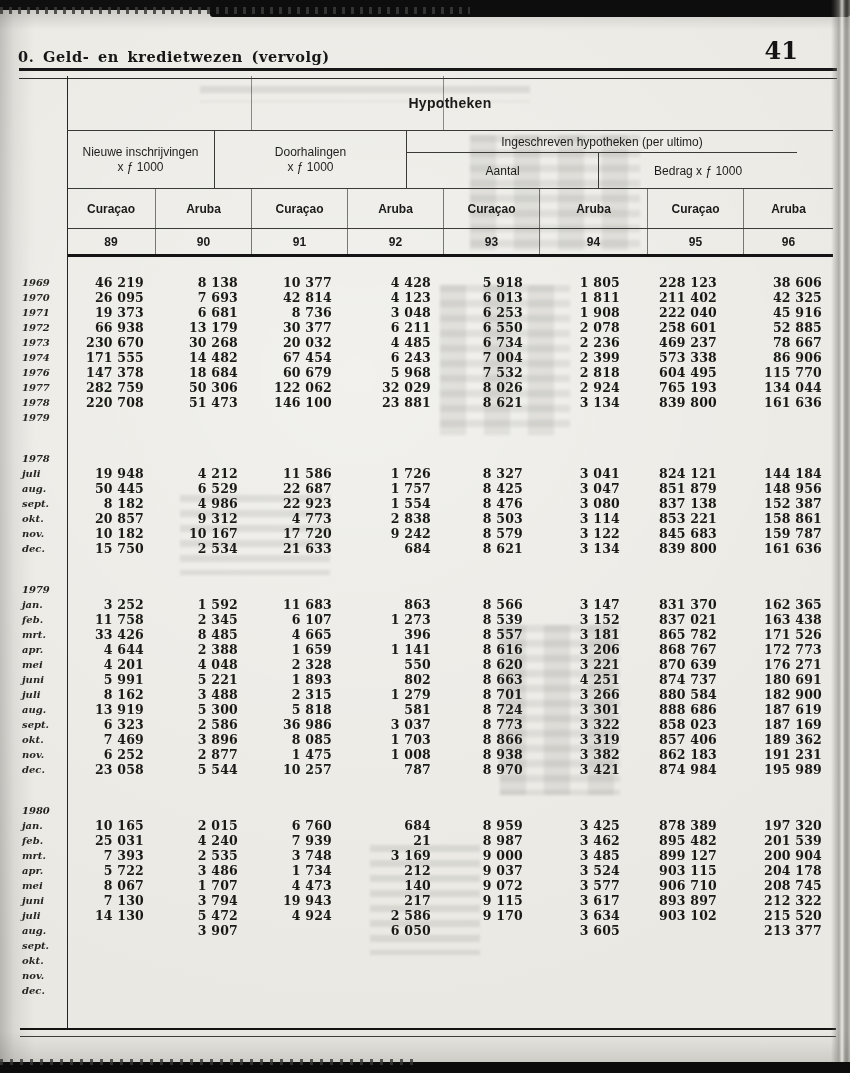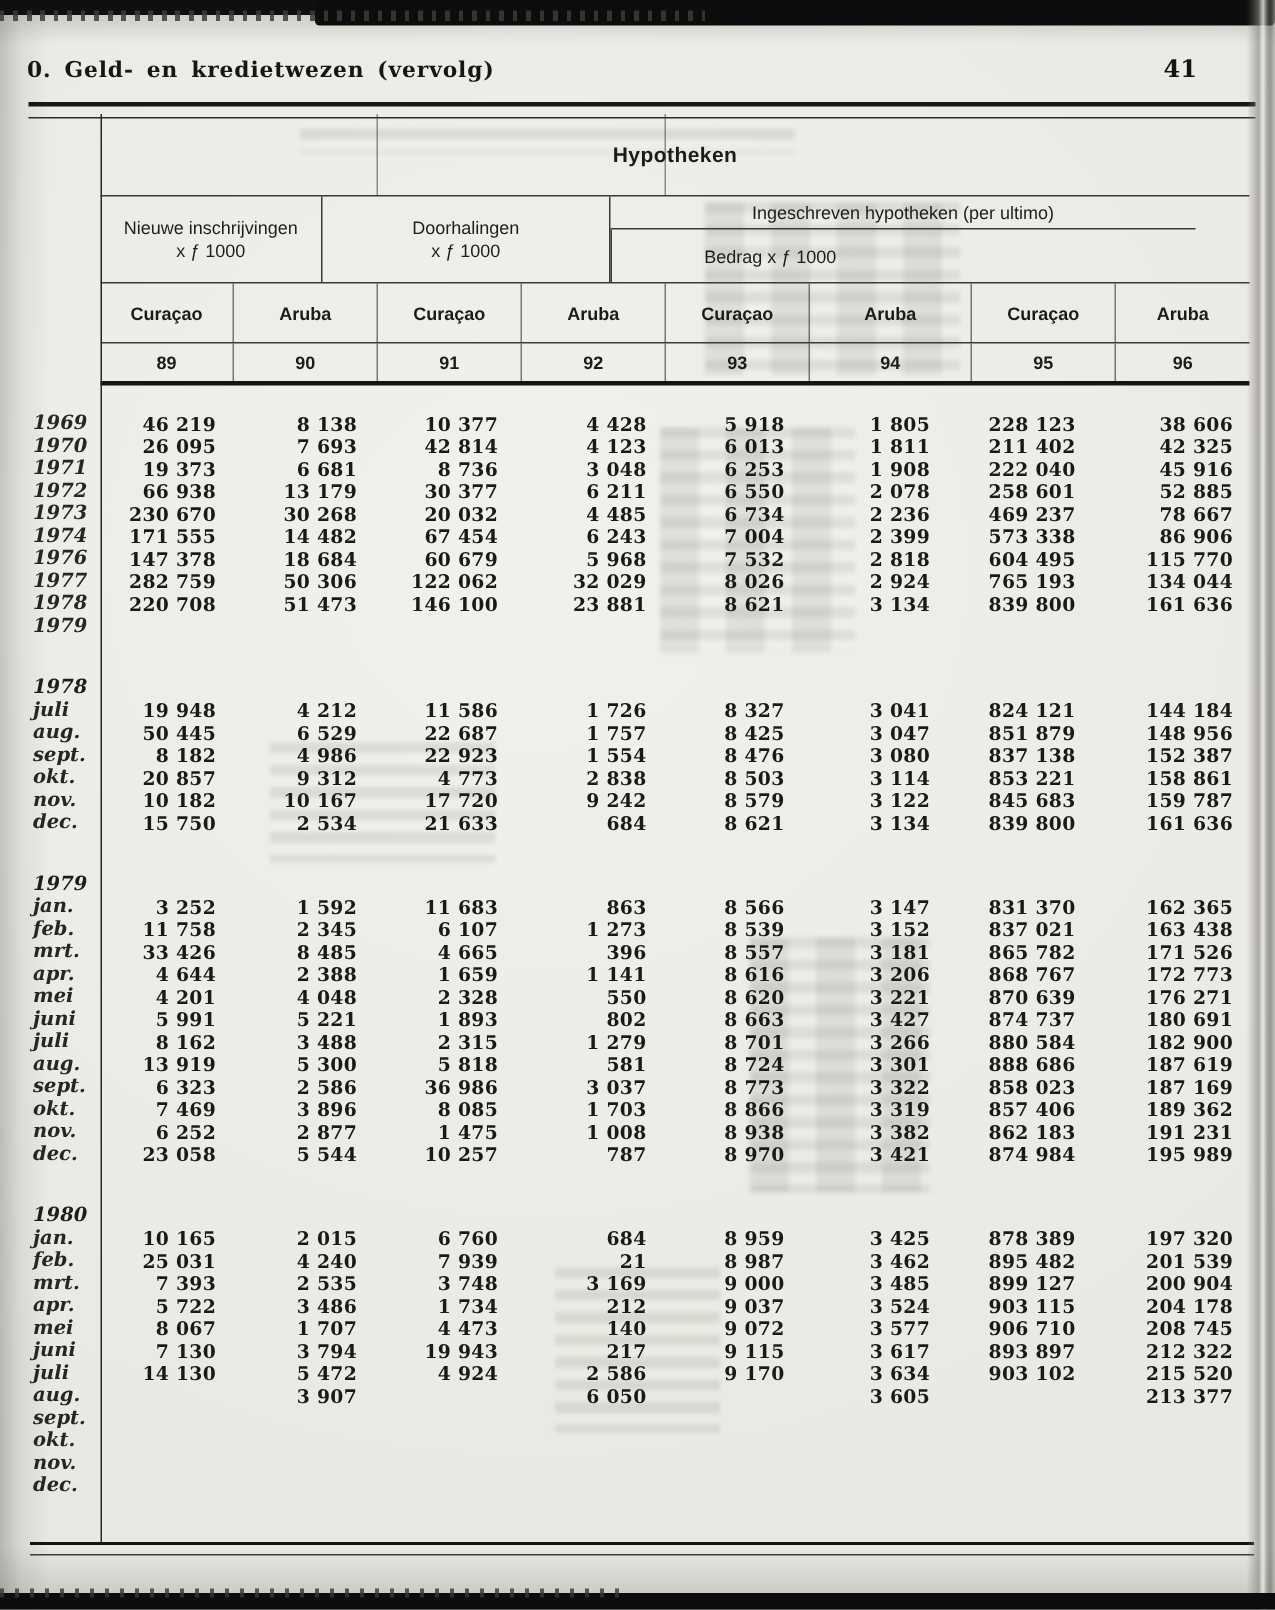--- a/index.html
+++ b/index.html
@@ -19,21 +19,21 @@
   .bind-bot{position:absolute;bottom:0;left:0;width:100%;height:11px;background:#0c0c0c;}
   .stitch-bot{position:absolute;bottom:8px;left:0;width:420px;height:6px;
     background:repeating-linear-gradient(90deg,#363634 0 3px, rgba(0,0,0,0) 3px 10px);opacity:.8;}
   .curl{position:absolute;top:0;right:0;bottom:0;width:19px;
     background:linear-gradient(90deg, rgba(0,0,0,0) 0px, rgba(125,122,116,0.28) 4px,
       rgba(135,132,126,0.62) 8px, rgba(232,231,226,0.85) 11px, rgba(120,118,112,0.60) 14px,
       rgba(88,86,82,0.55) 16px, rgba(170,168,162,0.65) 19px);}
   
   .phead{position:absolute;top:36px;left:18px;right:34px;display:flex;justify-content:space-between;align-items:flex-end;}
   .ptitle{font-weight:700;font-size:14.5px;letter-spacing:0.6px;word-spacing:3px;color:#161616;}
-  .pnum{font-weight:700;font-size:16px;color:#141414;margin-right:18px;}
+  .pnum{font-weight:700;font-size:24px;color:#141414;margin-right:18px;}
   .dblrule{position:absolute;top:68px;left:19px;width:818px;height:7px;
     border-top:3.5px solid #171717;border-bottom:1.5px solid #2c2c2a;}
   .botrule{position:absolute;top:1028px;left:20px;width:816px;height:6px;
     border-top:2.8px solid #131313;border-bottom:1px solid #3c3c3a;}
   
   .table{position:absolute;left:20px;top:76px;width:813px;}
   .vline-left{position:absolute;left:47px;top:0;height:953px;width:0;border-left:1.6px solid #262624;}
   .thead{margin-left:47px;width:766px;}
   .h-title{position:relative;height:54px;display:flex;align-items:center;justify-content:center;
     border-bottom:1px solid #3a3a38;}
@@ -60,21 +60,21 @@
   .h-regions .hcell{font-weight:700;font-size:12px;}
   .hcell + .hcell{border-left:1px solid rgba(56,56,54,.65);}
   .hw1{width:88px}.hw2{width:96px}.hw3{width:96px}.hw4{width:96px}
   .hw5{width:96px}.hw6{width:108px}.hw7{width:96px}.hw8{width:90px}
   
   .tbody{padding-top:18px;}
   .section{margin-top:26px;}
   .section:first-child{margin-top:0;}
   .drow{display:flex;height:15px;line-height:15px;}
   .rlabel{box-sizing:border-box;width:47px;padding-left:2px;font-style:italic;font-weight:600;
-    font-size:13px;color:#262624;white-space:nowrap;}
+    font-size:10px;color:#262624;white-space:nowrap;}
   .seclabel{font-weight:700;color:#1d1d1b;}
   .num{box-sizing:border-box;text-align:right;font-weight:700;font-size:12.5px;
     letter-spacing:.2px;color:#191917;white-space:nowrap;}
   .c1{width:88px;padding-right:11px}.c2{width:96px;padding-right:13px}
   .c3{width:96px;padding-right:15px}.c4{width:96px;padding-right:12px}
   .c5{width:96px;padding-right:16px}.c6{width:108px;padding-right:27px}
   .c7{width:96px;padding-right:26px}.c8{width:90px;padding-right:11px}
   
   .ghost{position:absolute;filter:blur(1.4px);pointer-events:none;
     background:repeating-linear-gradient(180deg, rgba(105,105,102,0.14) 0 7px, rgba(0,0,0,0) 7px 15px);}
@@ -114,20 +114,21 @@
           <span>Nieuwe inschrijvingen</span>
           <span>x ƒ 1000</span>
         </div>
         <div class="grp g2">
           <span>Doorhalingen</span>
           <span>x ƒ 1000</span>
         </div>
         <div class="g3">
           <div class="g3top">Ingeschreven hypotheken (per ultimo)</div>
           <div class="g3sub">
+            <div class="g3a">Aantal</div>
             <div class="g3b">Bedrag x ƒ 1000</div>
           </div>
         </div>
       </div>
 
       <div class="h-regions">
           <div class="hcell hw1">Curaçao</div>
           <div class="hcell hw2">Aruba</div>
           <div class="hcell hw3">Curaçao</div>
           <div class="hcell hw4">Aruba</div>
@@ -391,21 +392,21 @@
             <span class="num c7">870 639</span>
             <span class="num c8">176 271</span>
           </div>
           <div class="drow">
             <span class="rlabel">juni</span>
             <span class="num c1">5 991</span>
             <span class="num c2">5 221</span>
             <span class="num c3">1 893</span>
             <span class="num c4">802</span>
             <span class="num c5">8 663</span>
-            <span class="num c6">3 427</span>
+            <span class="num c6">4 251</span>
             <span class="num c7">874 737</span>
             <span class="num c8">180 691</span>
           </div>
           <div class="drow">
             <span class="rlabel">juli</span>
             <span class="num c1">8 162</span>
             <span class="num c2">3 488</span>
             <span class="num c3">2 315</span>
             <span class="num c4">1 279</span>
             <span class="num c5">8 701</span>

